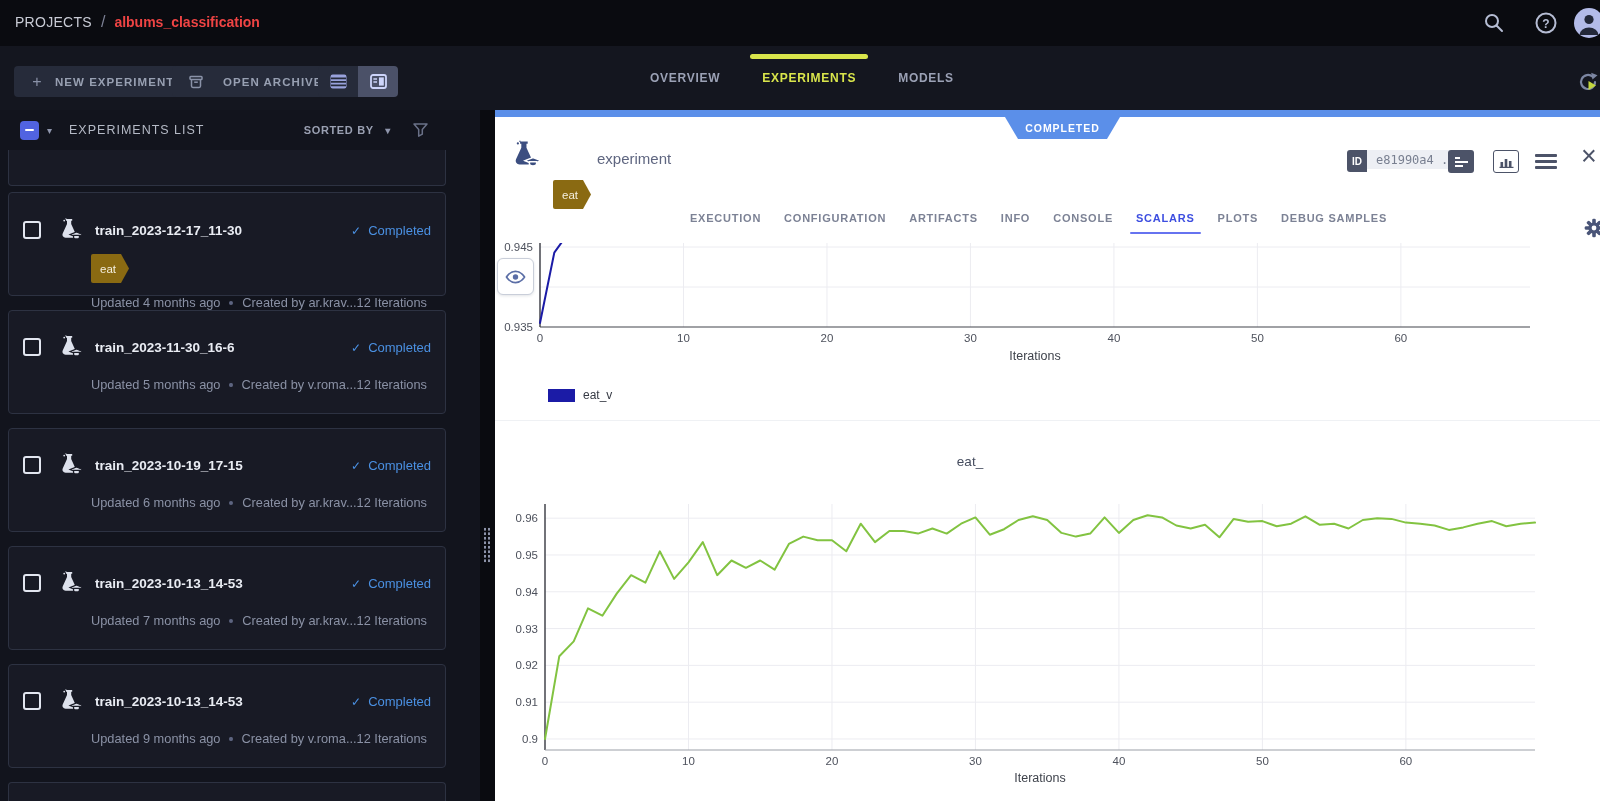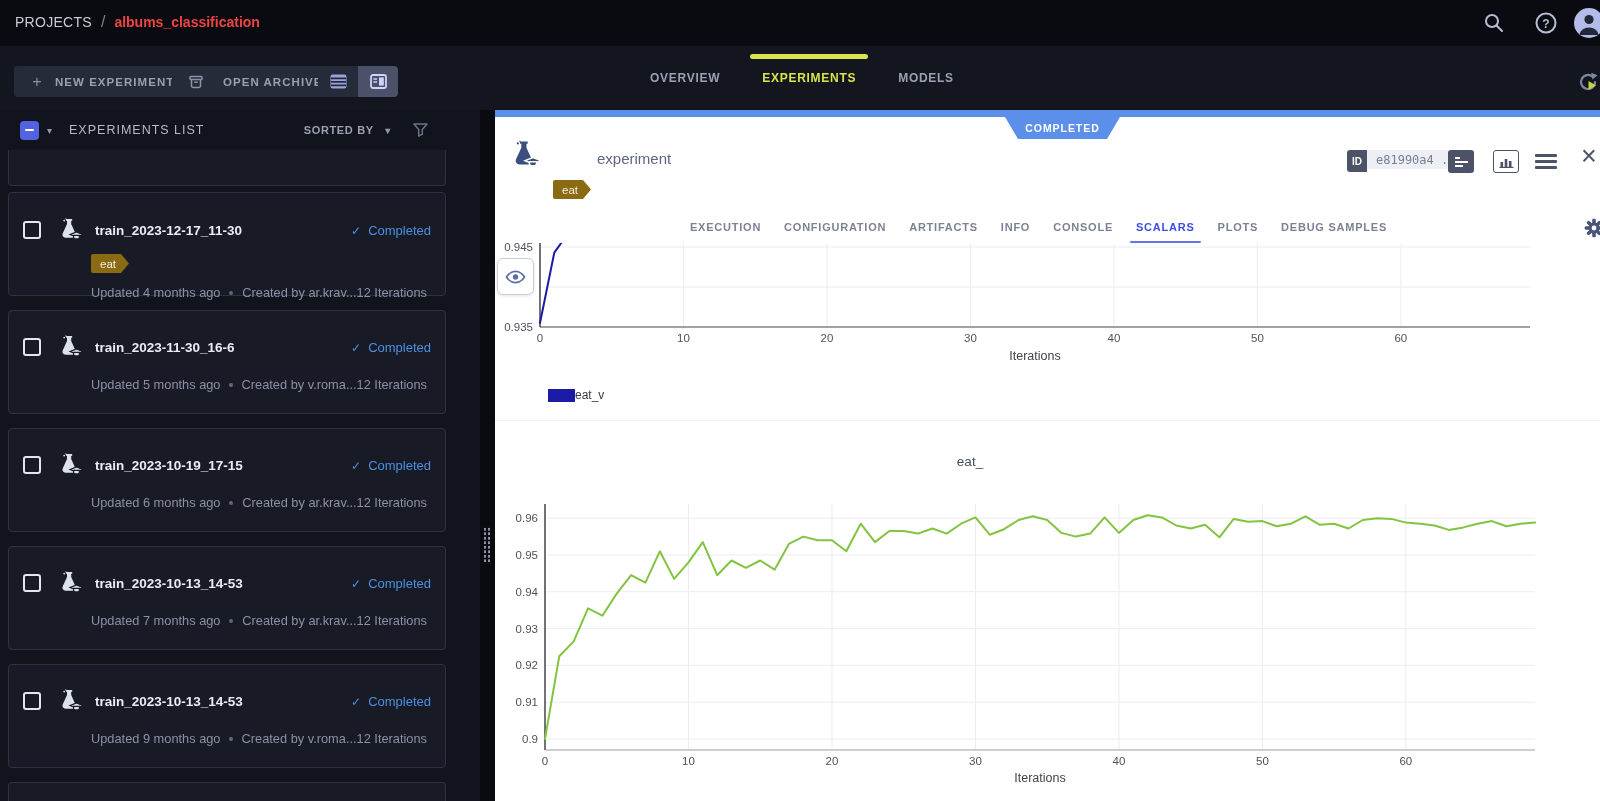--- a/index.html
+++ b/index.html
@@ -46,21 +46,21 @@
   .card-partial-bot{height:40px;border:1px solid #2d3242;border-bottom:none;border-radius:4px 4px 0 0;background:#181a25;}
   .card{height:104px;border:1px solid #2d3242;border-radius:4px;background:#181a25;margin-bottom:14px;padding:25px 14px 0 14px;cursor:pointer;}
   .card.no-tag{padding-top:24px;}
   .card-row1{display:flex;align-items:center;}
   .cb{width:18px;height:18px;border:2px solid #e2e6f0;border-radius:3px;flex:0 0 auto;cursor:pointer;}
   .exp-icon{margin-left:16px;width:26px;height:24px;color:#dde1ec;--gap:#181a25;flex:0 0 auto;}
   .card-title{margin-left:12px;color:#e9ecf3;font-size:13.5px;font-weight:700;white-space:nowrap;}
   .card-status{margin-left:auto;color:#4a90e2;font-size:13px;white-space:nowrap;}
   .card-status i{font-style:normal;margin-right:7px;font-size:12px;}
   .tag-row{margin:12px 0 0 68px;display:flex;}
-  .tag{height:19px;background:#8a6a12;color:#f4efdf;font-size:11.5px;display:flex;align-items:center;padding:0 13px 0 9px;border-radius:2px;clip-path:polygon(0 0,calc(100% - 8px) 0,100% 50%,calc(100% - 8px) 100%,0 100%);cursor:pointer;}
+  .tag{height:29px;background:#8a6a12;color:#f4efdf;font-size:11.5px;display:flex;align-items:center;padding:0 13px 0 9px;border-radius:2px;clip-path:polygon(0 0,calc(100% - 8px) 0,100% 50%,calc(100% - 8px) 100%,0 100%);cursor:pointer;}
   .card-meta{margin:12px 0 0 68px;display:flex;align-items:center;color:#8a91a5;font-size:12.8px;white-space:nowrap;}
   .card.no-tag .card-meta{margin-top:18px;}
   .mdot{width:4px;height:4px;border-radius:50%;background:#5d6480;margin:0 9px;}
   .iters{margin-left:auto;padding-right:4px;}
 
   
   #splitter{position:absolute;left:480px;top:110px;width:15px;height:691px;background:#0a0b10;}
   #drag-dots{position:absolute;left:3px;top:417px;width:9px;height:36px;background-image:radial-gradient(#8d93a8 1px,transparent 1.3px);background-size:4px 4.5px;cursor:col-resize;}
 
   
@@ -71,29 +71,29 @@
   #d-title{position:absolute;left:102px;top:40px;font-size:15px;color:#5f6680;}
   #d-tag{position:absolute;left:58px;top:70px;}
   #id-badge{position:absolute;left:852px;top:40px;height:22px;background:#4c5368;border-radius:3px 0 0 3px;color:#fff;font-size:10px;font-weight:700;display:flex;align-items:center;padding:0 5px;}
   #id-pill{position:absolute;left:872px;top:40px;height:19px;background:#edeff4;border-radius:0 3px 3px 0;color:#787f90;font-size:12px;font-family:"DejaVu Sans Mono",monospace;display:flex;align-items:center;padding:0 9px;cursor:pointer;}
   .hd-btn{position:absolute;top:40px;width:26px;height:23px;border-radius:3px;display:flex;align-items:center;justify-content:center;cursor:pointer;}
   #btn-details{left:953px;background:#4c5368;}
   #btn-graph{left:998px;border:1.5px solid #4c5368;}
   #burger{position:absolute;left:1040px;top:44px;width:22px;cursor:pointer;}
   #burger div{height:2.6px;background:#4c5368;border-radius:1px;margin-bottom:3.6px;}
   #close-x{position:absolute;left:1086px;top:33px;font-size:27px;font-weight:300;color:#4c5368;cursor:pointer;line-height:1;}
-  #d-tabs{position:absolute;left:195px;top:101px;height:32px;display:flex;align-items:center;gap:23px;}
+  #d-tabs{position:absolute;left:195px;top:92px;height:32px;display:flex;align-items:center;gap:23px;}
   .d-tab{position:relative;font-size:11px;font-weight:700;letter-spacing:.07em;color:#7c8295;cursor:pointer;white-space:nowrap;}
   .d-tab.active{color:#3d4ee0;}
   .d-tab.active::after{content:'';position:absolute;left:-6px;right:-6px;bottom:-10px;height:2.5px;border-radius:2px;background:#6673f0;}
   #gear{position:absolute;left:1089px;top:108px;width:20px;height:20px;cursor:pointer;}
 
   #chart1{position:absolute;left:0;top:133px;}
   #eye-btn{position:absolute;left:2px;top:148px;width:37px;height:37px;background:#fff;border:1px solid #c9ced9;border-radius:6px;display:flex;align-items:center;justify-content:center;box-shadow:0 1px 3px rgba(20,30,60,.12);cursor:pointer;}
-  #legend1{position:absolute;left:53px;top:278px;display:flex;align-items:center;cursor:pointer;}
+  #legend1{position:absolute;left:53px;top:278px;display:flex;align-items:center;gap:8px;cursor:pointer;}
   #legend1 .sw{width:27px;height:13px;}
   #legend1 .lbl{font-size:12px;color:#363a44;}
   #sect-div{position:absolute;left:0;top:310px;width:1105px;height:1px;background:#eff1f4;}
   #chart2-title{position:absolute;left:375px;top:344px;width:200px;text-align:center;font-size:13.5px;color:#454c5e;}
   #chart2{position:absolute;left:0;top:380px;}
 </style>
 </head>
 <body>
 
 <svg width="0" height="0" style="position:absolute">

